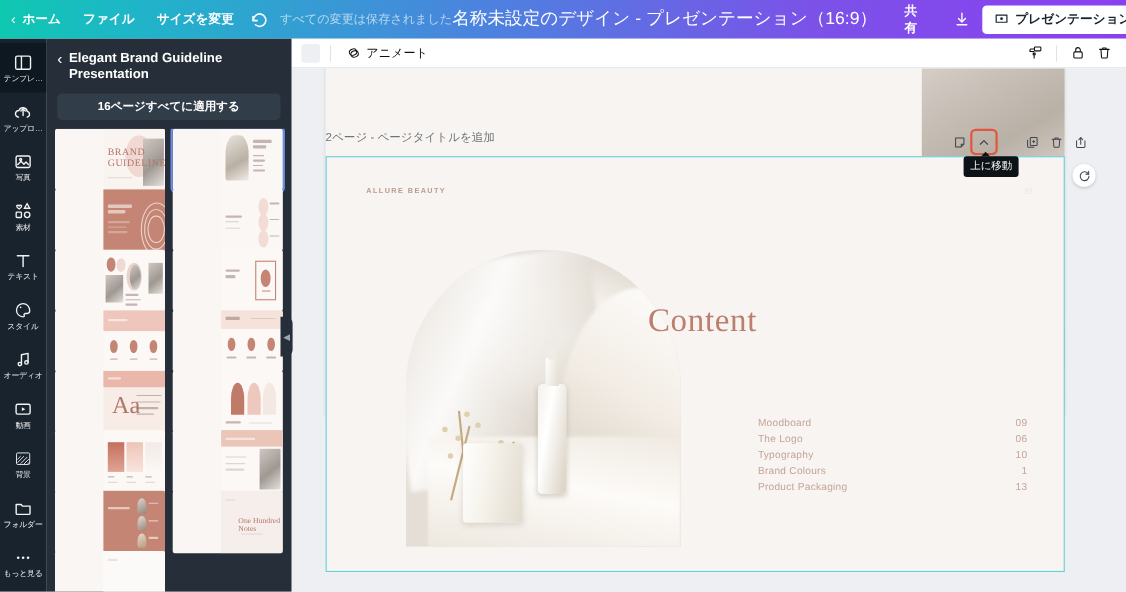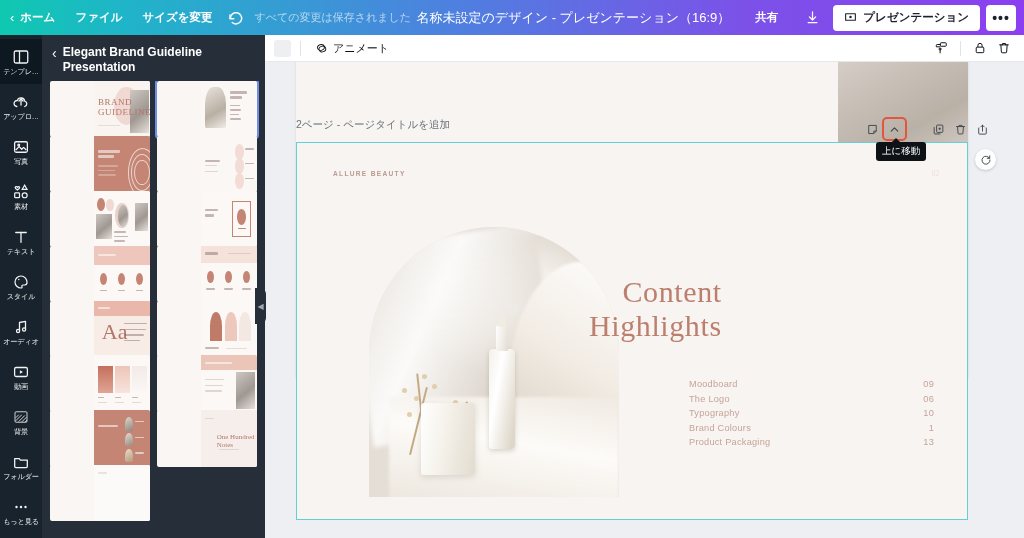--- a/index.html
+++ b/index.html
@@ -24,21 +24,21 @@
     color:#fff; font-size:11.5px; font-weight:bold; border-radius:4px; cursor:pointer;
     white-space:nowrap;
   }
   .tb-chev{ font-size:13px; font-weight:normal; line-height:1; display:inline-block; }
   .tb-icon-btn{
     display:flex; align-items:center; justify-content:center;
     width:26px; height:24px; color:#fff; border-radius:4px; cursor:pointer;
   }
   .tb-saved{ color:rgba(255,255,255,.62); font-size:11px; margin-left:6px; white-space:nowrap;}
   .tb-right{ margin-left:auto; display:flex; align-items:center; gap:6px; padding-right:8px; }
-  .tb-title{ color:#fff; font-size:13px; white-space:nowrap; margin-right:6px; }
+  .tb-title{ color:#fff; font-size:16px; white-space:nowrap; margin-right:6px; }
   .tb-share{
     color:#fff; font-size:11.5px; font-weight:bold; padding:5px 13px; border-radius:4px; cursor:pointer;
   }
   .tb-dl{
     width:30px; height:26px; display:flex; align-items:center; justify-content:center;
     border-radius:4px; cursor:pointer; color:#fff;
   }
   .tb-present{
     display:flex; align-items:center; gap:6px;
     background:#fff; color:#19232d; font-size:11.5px; font-weight:bold;
@@ -148,21 +148,21 @@
     font-size:9.5px; padding:3px 6px; border-radius:3px; white-space:nowrap; z-index:50;
   }
   .tooltip:before{
     content:""; position:absolute; left:16px; top:-4px; border-left:4px solid transparent;
     border-right:4px solid transparent; border-bottom:4px solid #0d1216;
   }
 
   
   .slide{
     position:absolute; left:31px; top:80px; width:672px; height:378px;
-    background:#f7f4f1; border:1.6px solid #63cfd6; overflow:hidden;text-align:right;
+    background:#f7f4f1; border:1.6px solid #63cfd6; overflow:hidden;
   }
   .slide-brand{
     position:absolute; left:36px; top:27px; font-size:6.6px; letter-spacing:1.3px;
     color:#b99b90; font-weight:bold;
   }
   .slide-num{
     position:absolute; right:28px; top:26px; font-size:7.5px; color:#f0ddd8;
     font-family:"Liberation Serif",serif;
   }
   .photo-wrap{
@@ -357,20 +357,21 @@
       </svg>
       <span class="rail-lbl">もっと見る</span>
     </div>
   </div>
 
   <div class="panel">
     <div class="panel-head">
       <span class="panel-back">‹</span>
       <div class="panel-title">Elegant Brand Guideline Presentation</div>
     </div>
+    <div class="apply-all">16ページすべてに適用する</div>
 
     <div class="thumbs">
 
       <div class="thumb">
         <div class="thumb-inner" style="background:#faf4f0">
           <div class="m-circ" style="left:35%;top:10%;width:46%;height:68%;background:#f0d9d2"></div>
           <div class="m-img" style="right:2%;top:16%;width:34%;height:76%"></div>
           <div class="m-ser" style="left:7%;top:28%;font-size:9px;letter-spacing:.5px;line-height:10px;">BRAND<br>GUIDELINE</div>
           <div class="m-txt" style="left:7%;top:78%;width:40%;height:1.5px;opacity:.35"></div>
         </div>
@@ -666,21 +667,20 @@
           <div class="sprig-dot" style="left:38px;bottom:80px"></div>
           <div class="sprig-dot" style="left:60px;bottom:74px"></div>
 
           <div class="bottle-wide"></div>
           <div class="bottle-tall"></div>
         </div>
       </div>
 
       <div class="slide-title">
         <div>Content</div>
-        <div>Highlights</div>
       </div>
 
       <div class="toc">
         <div class="toc-row">
           <span>Moodboard</span>
           <span class="toc-num">09</span>
         </div>
         <div class="toc-row">
           <span>The Logo</span>
           <span class="toc-num">06</span>

